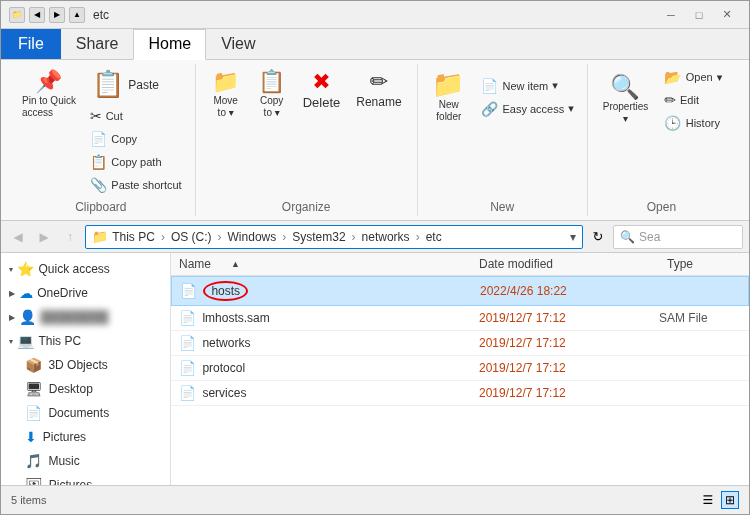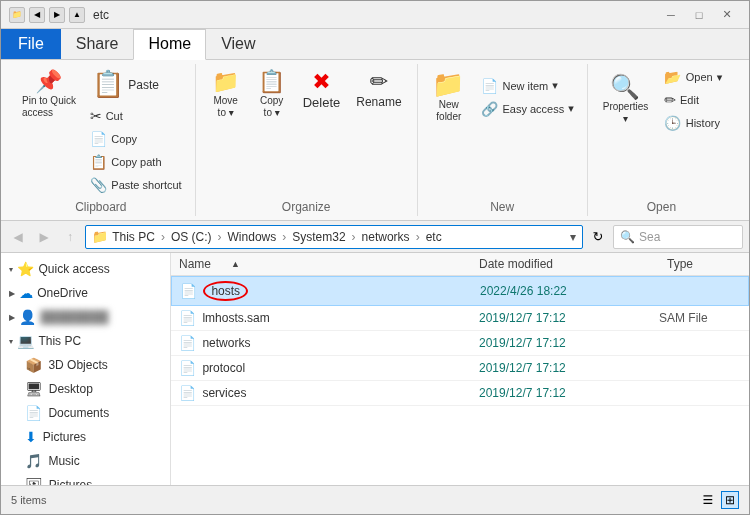--- a/index.html
+++ b/index.html
@@ -287,21 +287,21 @@
       align-items: center;
       padding: 4px 8px;
       border-bottom: 1px solid #f0f0f0;
       cursor: pointer;
       font-size: 12px;
       color: #333;
     }
     .file-item.selected { background: #cce8ff; border: 1px solid #99d1ff; }
     .file-name { width: 300px; display: flex; align-items: center; gap: 6px; }
     .file-icon { font-size: 14px; color: #888; }
-    .file-date { width: 180px; color: #0f766e; }
+    .file-date { width: 180px; color: #c2410c; }
     .file-type { flex: 1; color: #555; }
 
     
     .hosts-selected {
       border: 2px solid #e00;
       border-radius: 50%;
       padding: 1px 6px;
       display: inline-block;
     }
 

